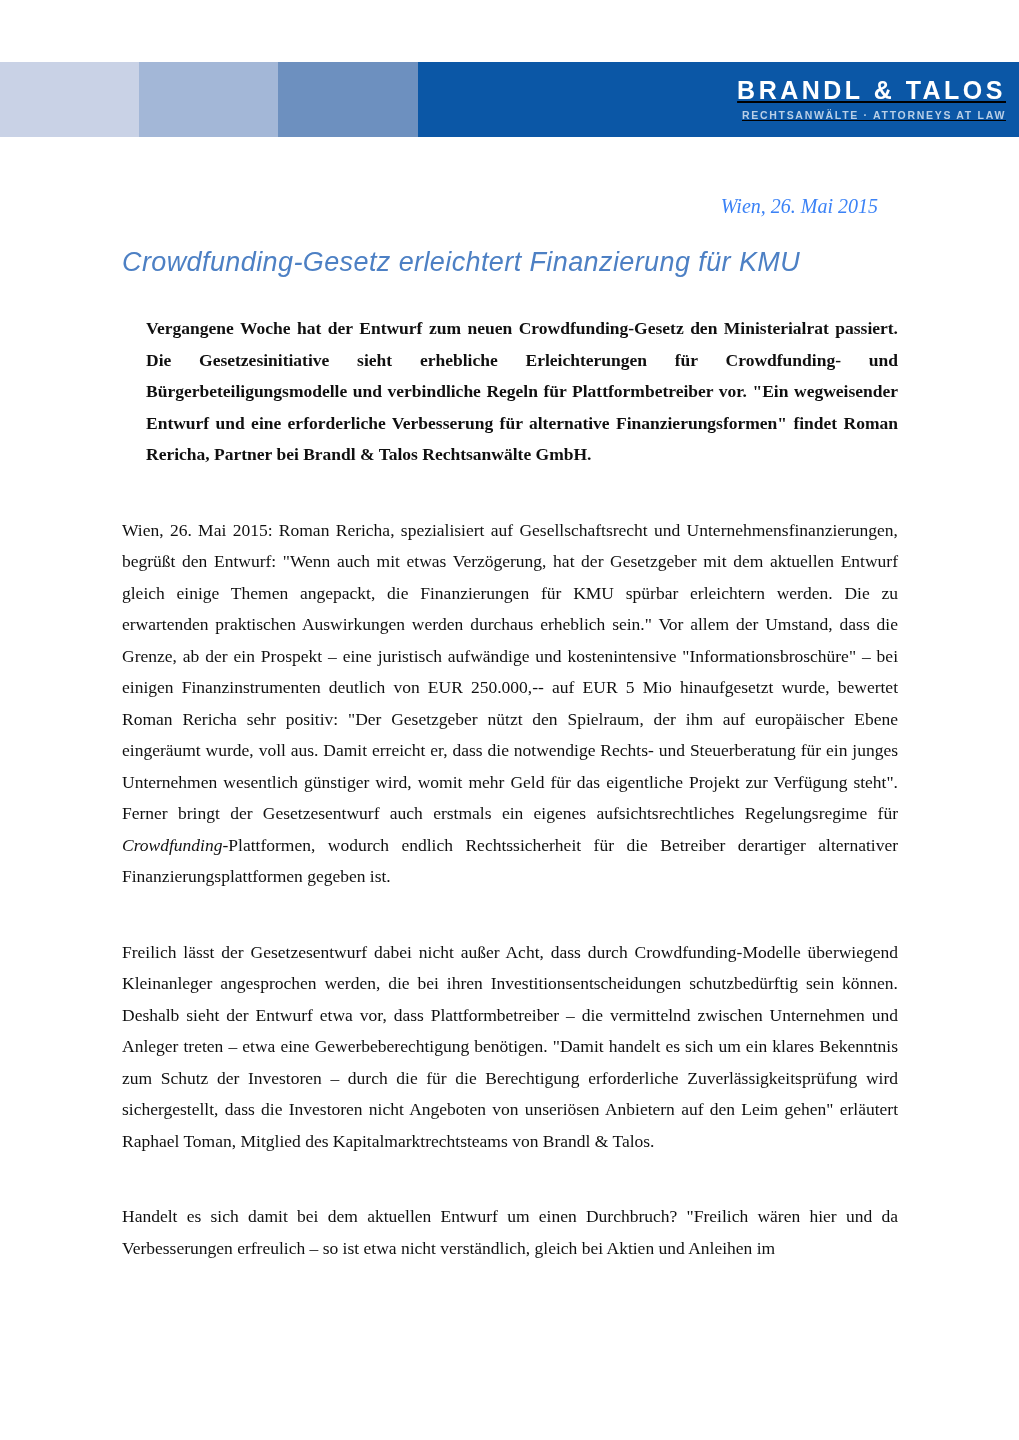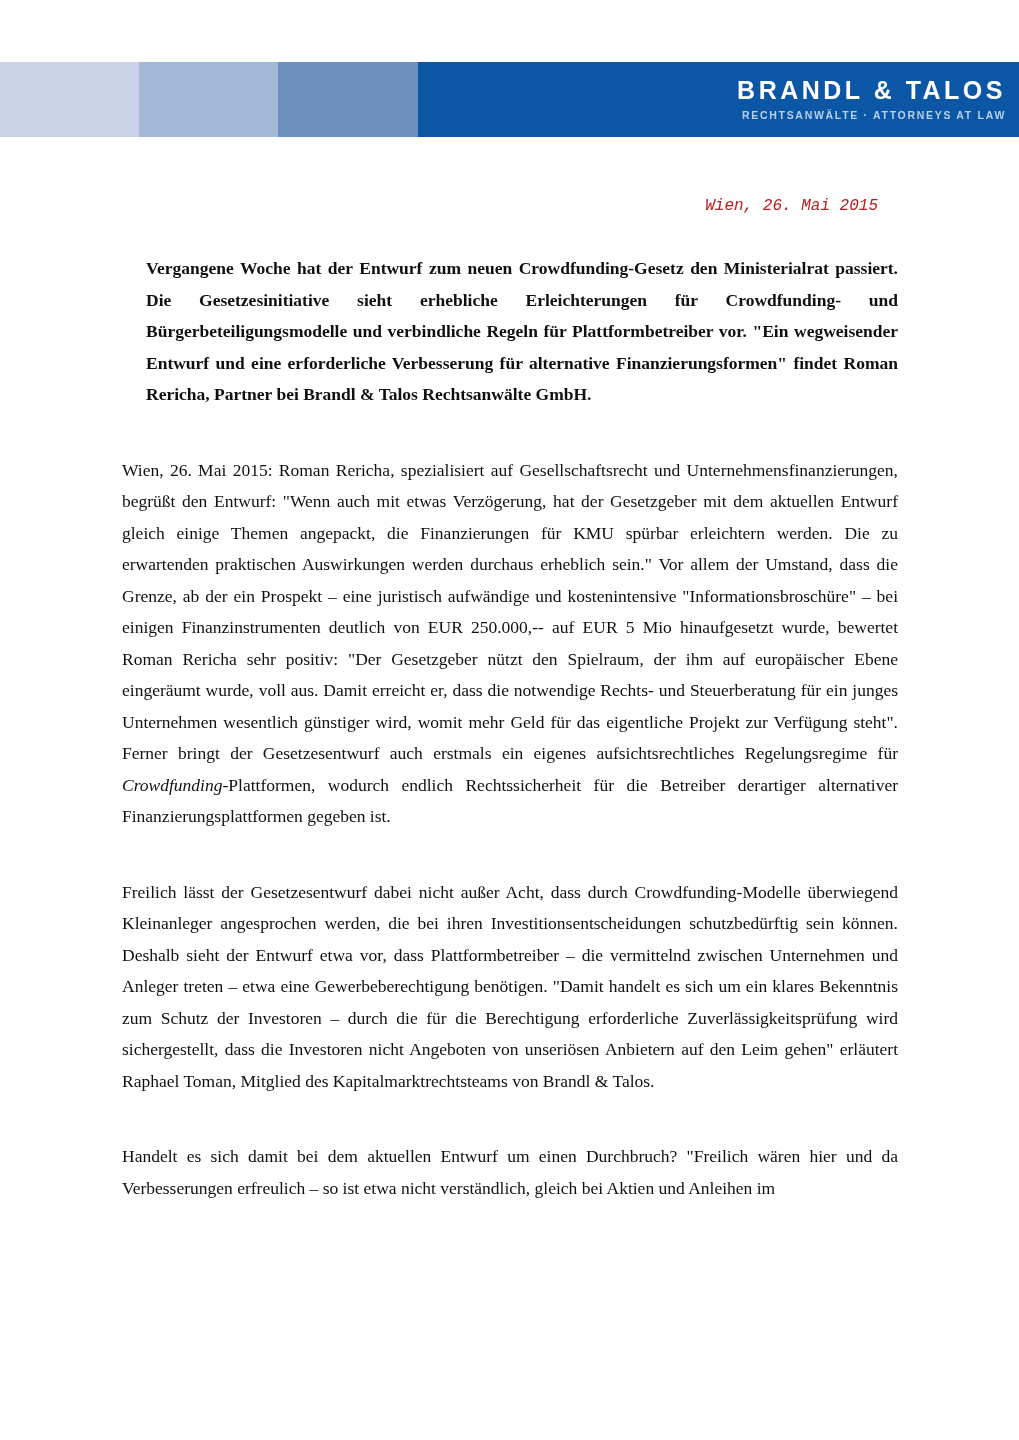--- a/index.html
+++ b/index.html
@@ -13,20 +13,21 @@
     font-family: "Liberation Serif", "DejaVu Serif", serif;
   }
   
   .brandbar {
     position: absolute;
     top: 62px;
     left: 0;
     width: 1019px;
     height: 75px;
     display: flex;
+    text-decoration: underline;
   }
   .block { height: 100%; }
   .b1 { width: 139px; background: #c9d2e6; }
   .b2 { width: 139px; background: #a3b7d7; }
   .b3 { width: 140px; background: #6d90bf; }
   .b4 {
     flex: 1;
     background: #0b57a6;
     display: flex;
     flex-direction: column;
@@ -59,25 +60,25 @@
     position: absolute;
     top: 137px;
     left: 0;
     width: 1019px;
     padding: 0 121px 0 122px;
   }
   .dateline {
     margin-top: 56px;
     text-align: right;
     padding-right: 20px;
-    font-family: Liberation Mono, monospace;
+    font-family: Liberation Serif, serif;
     font-style: italic;
-    font-size: 16px;
+    font-size: 20px;
     line-height: 26px;
-    color: #b91c1c;
+    color: #3b82f6;
   }
   .title {
     margin-top: 26px;
     font-family: "Liberation Sans", "DejaVu Sans", sans-serif;
     font-style: italic;
     font-weight: 400;
     font-size: 27px;
     line-height: 34px;
     letter-spacing: 0.4px;
     color: #4d80c4;
@@ -103,20 +104,21 @@
     <div class="block b2"></div>
     <div class="block b3"></div>
     <div class="block b4">
       <div class="brand">BRANDL &amp; TALOS</div>
       <div class="tagline">RECHTSANWÄLTE · ATTORNEYS AT LAW</div>
     </div>
   </header>
 
   <main class="content">
     <div class="dateline">Wien, 26. Mai 2015</div>
+    <h1 class="title">Crowdfunding-Gesetz erleichtert Finanzierung für KMU</h1>
 
     <div class="bodytext">
       <p class="lead">Vergangene Woche hat der Entwurf zum neuen Crowdfunding-Gesetz den Ministerialrat passiert. Die Gesetzesinitiative sieht erhebliche Erleichterungen für Crowdfunding- und Bürgerbeteiligungsmodelle und verbindliche Regeln für Plattformbetreiber vor. "Ein wegweisender Entwurf und eine erforderliche Verbesserung für alternative Finanzierungsformen" findet Roman Rericha, Partner bei Brandl &amp; Talos Rechtsanwälte GmbH.</p>
       <p><span>Wien, 26. Mai 2015: Roman Rericha, spezialisiert auf Gesellschaftsrecht und Unternehmensfinanzierungen, begrüßt den Entwurf: "Wenn auch mit etwas Verzögerung, hat der Gesetzgeber mit dem aktuellen Entwurf gleich einige Themen angepackt, die Finanzierungen für KMU spürbar erleichtern werden. Die zu erwartenden praktischen Auswirkungen werden durchaus erheblich sein." Vor allem der Umstand, dass die Grenze, ab der ein Prospekt – eine juristisch aufwändige und kostenintensive "Informationsbroschüre" – bei einigen Finanzinstrumenten deutlich von EUR 250.000,-- auf EUR 5 Mio hinaufgesetzt wurde, bewertet Roman Rericha sehr positiv: "Der Gesetzgeber nützt den Spielraum, der ihm auf europäischer Ebene eingeräumt wurde, voll aus. Damit erreicht er, dass die notwendige Rechts- und Steuerberatung für ein junges Unternehmen wesentlich günstiger wird, womit mehr Geld für das eigentliche Projekt zur Verfügung steht". Ferner bringt der Gesetzesentwurf auch erstmals ein eigenes aufsichtsrechtliches Regelungsregime für </span><em>Crowdfunding</em><span>-Plattformen, wodurch endlich Rechtssicherheit für die Betreiber derartiger alternativer Finanzierungsplattformen gegeben ist.</span></p>
       <p>Freilich lässt der Gesetzesentwurf dabei nicht außer Acht, dass durch Crowdfunding-Modelle überwiegend Kleinanleger angesprochen werden, die bei ihren Investitionsentscheidungen schutzbedürftig sein können. Deshalb sieht der Entwurf etwa vor, dass Plattformbetreiber – die vermittelnd zwischen Unternehmen und Anleger treten – etwa eine Gewerbeberechtigung benötigen. "Damit handelt es sich um ein klares Bekenntnis zum Schutz der Investoren – durch die für die Berechtigung erforderliche Zuverlässigkeitsprüfung wird sichergestellt, dass die Investoren nicht Angeboten von unseriösen Anbietern auf den Leim gehen" erläutert Raphael Toman, Mitglied des Kapitalmarktrechtsteams von Brandl &amp; Talos.</p>
       <p>Handelt es sich damit bei dem aktuellen Entwurf um einen Durchbruch? "Freilich wären hier und da Verbesserungen erfreulich – so ist etwa nicht verständlich, gleich bei Aktien und Anleihen im</p>
     </div>
   </main>
 
 </div>

